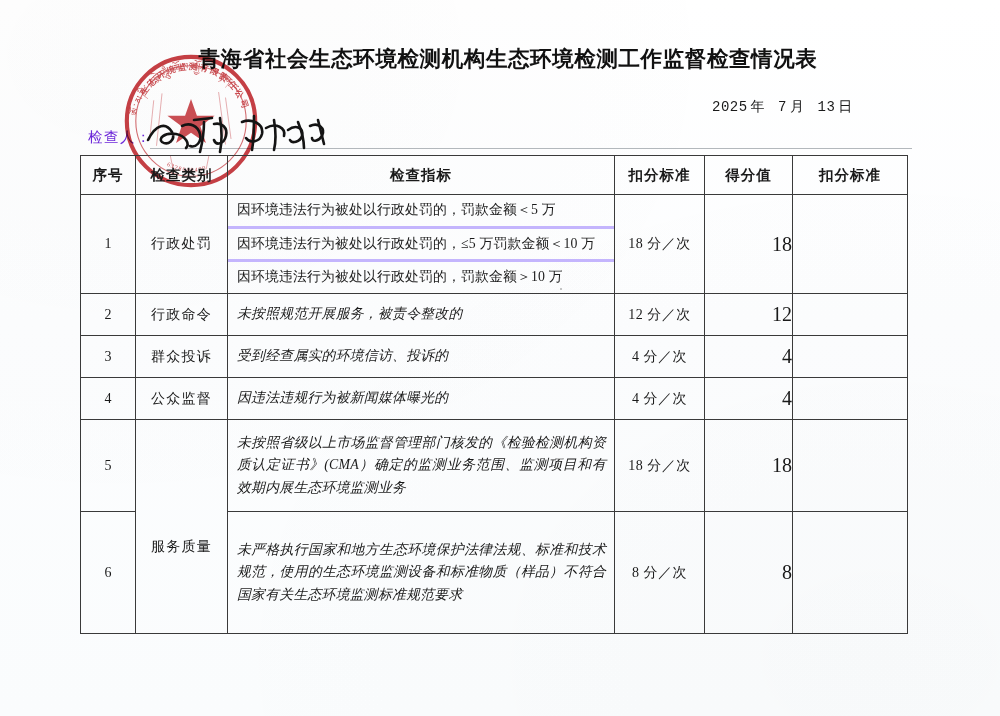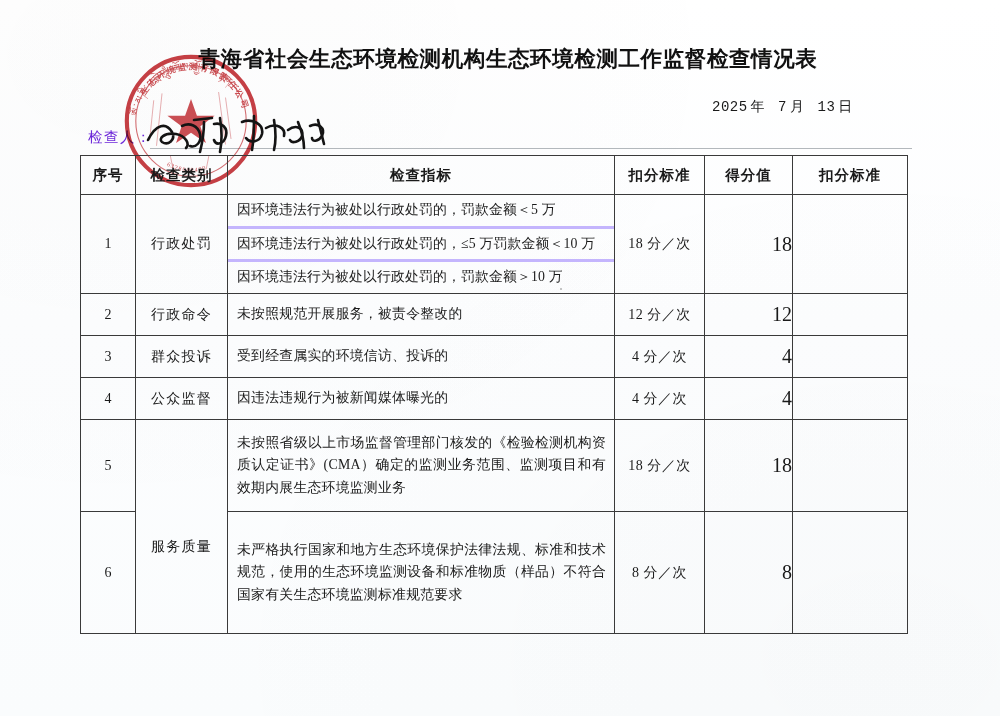--- a/index.html
+++ b/index.html
@@ -161,20 +161,21 @@
   td.score{ text-align: right; font-size: 20px; }
   td.note { }
 
   
   .ind-text {
     padding: 6px 8px 6px 9px;
     line-height: 1.62;
     font-size: 13.8px;
     letter-spacing: 0.3px;
     text-align: justify;
+    font-style: italic;
   }
 
   
   td.ind-split { padding: 0; }
   .sub {
     border-bottom: 3px solid #c4b5fd;
     padding: 5px 8px 5px 9px;
     font-size: 13.8px;
     letter-spacing: 0.2px;
     line-height: 1.5;

